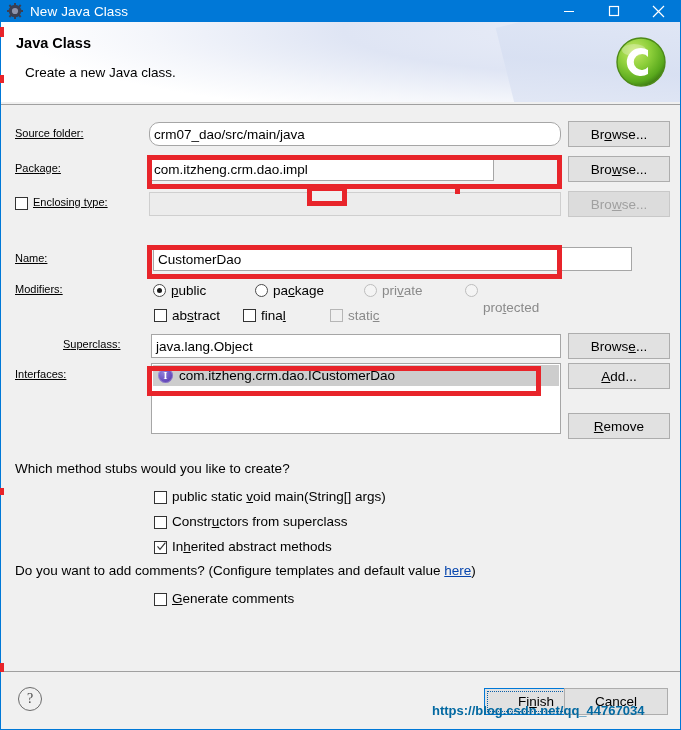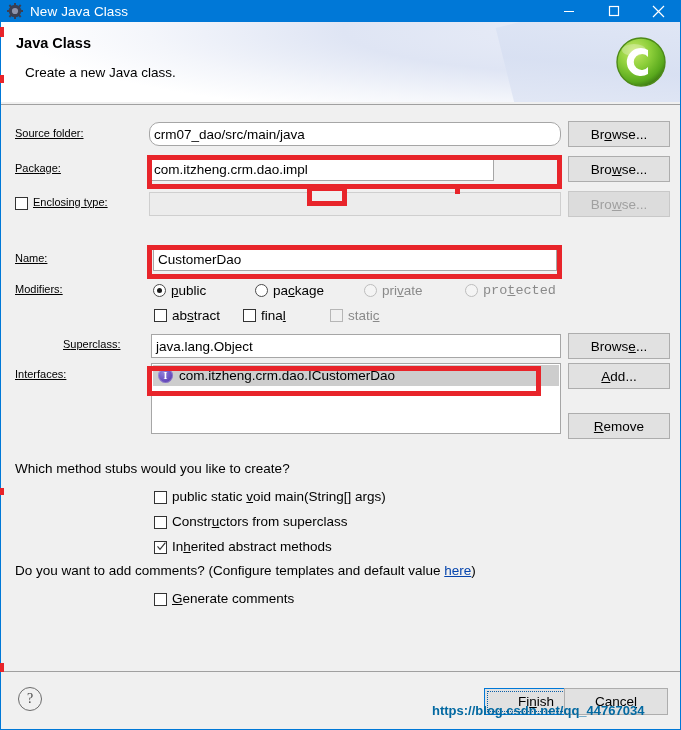--- a/index.html
+++ b/index.html
@@ -428,21 +428,21 @@
     </div>
     <div class="btn disabled" style="left:567px; top:86px; width:102px; height:26px;">
       <span>Bro</span>
         <u>w</u>
         <span>se...</span>
     </div>
 
     <div class="row-label" style="left:14px; top:147px;">
       Na<u>m</u><span>e:</span>
     </div>
-    <div class="txt" style="left:152px; top:142px; width:404px; height:24px;">
+    <div class="txt" style="left:152px; top:142px; width:479px; height:24px;">
       <span>CustomerDao</span>
     </div>
 
     <div class="row-label" style="left:14px; top:178px;">
       <span>Modifiers:</span>
     </div>
 
     <div class="rd" style="left:152px; top:179px;">
       <span class="dot"></span>
     </div>
@@ -454,21 +454,21 @@
     <div class="opt-label" style="left:272px; top:178px;">
       pa<u>c</u><span>kage</span>
     </div>
 
     <div class="rd disabled" style="left:363px; top:179px;"></div>
     <div class="opt-label dim" style="left:381px; top:178px;">
       pri<u>v</u><span>ate</span>
     </div>
 
     <div class="rd disabled" style="left:464px; top:179px;"></div>
-    <div class="opt-label dim" style="left:482px; top:178px;font-family:Liberation Mono, monospace;">
+    <div class="opt-label dim" style="left:482px; top:195px;">
       pro<u>t</u><span>ected</span>
     </div>
 
     <div class="cb" style="left:153px; top:204px;"></div>
     <div class="opt-label" style="left:171px; top:203px;">
       ab<u>s</u><span>tract</span>
     </div>
 
     <div class="cb" style="left:242px; top:204px;"></div>
     <div class="opt-label" style="left:260px; top:203px;">

